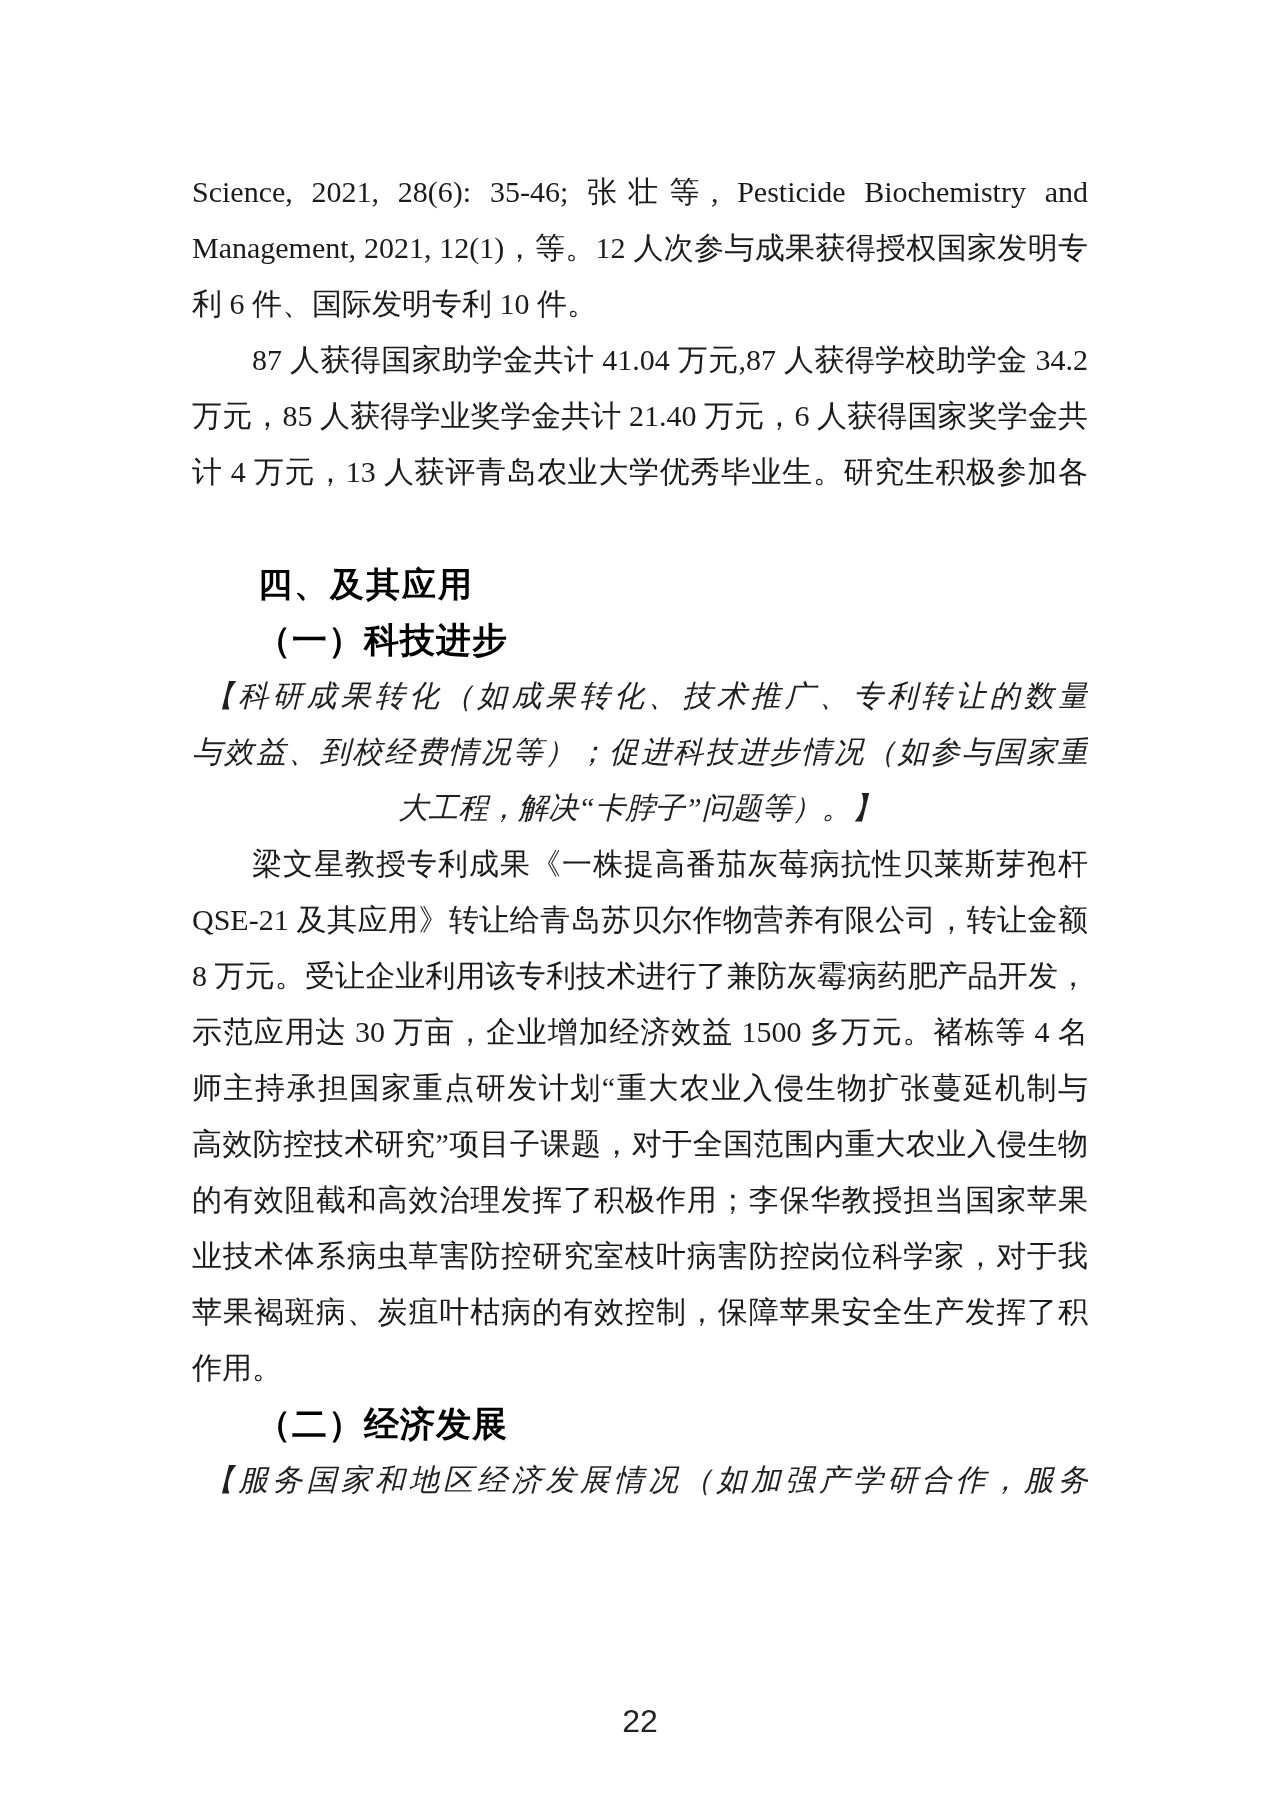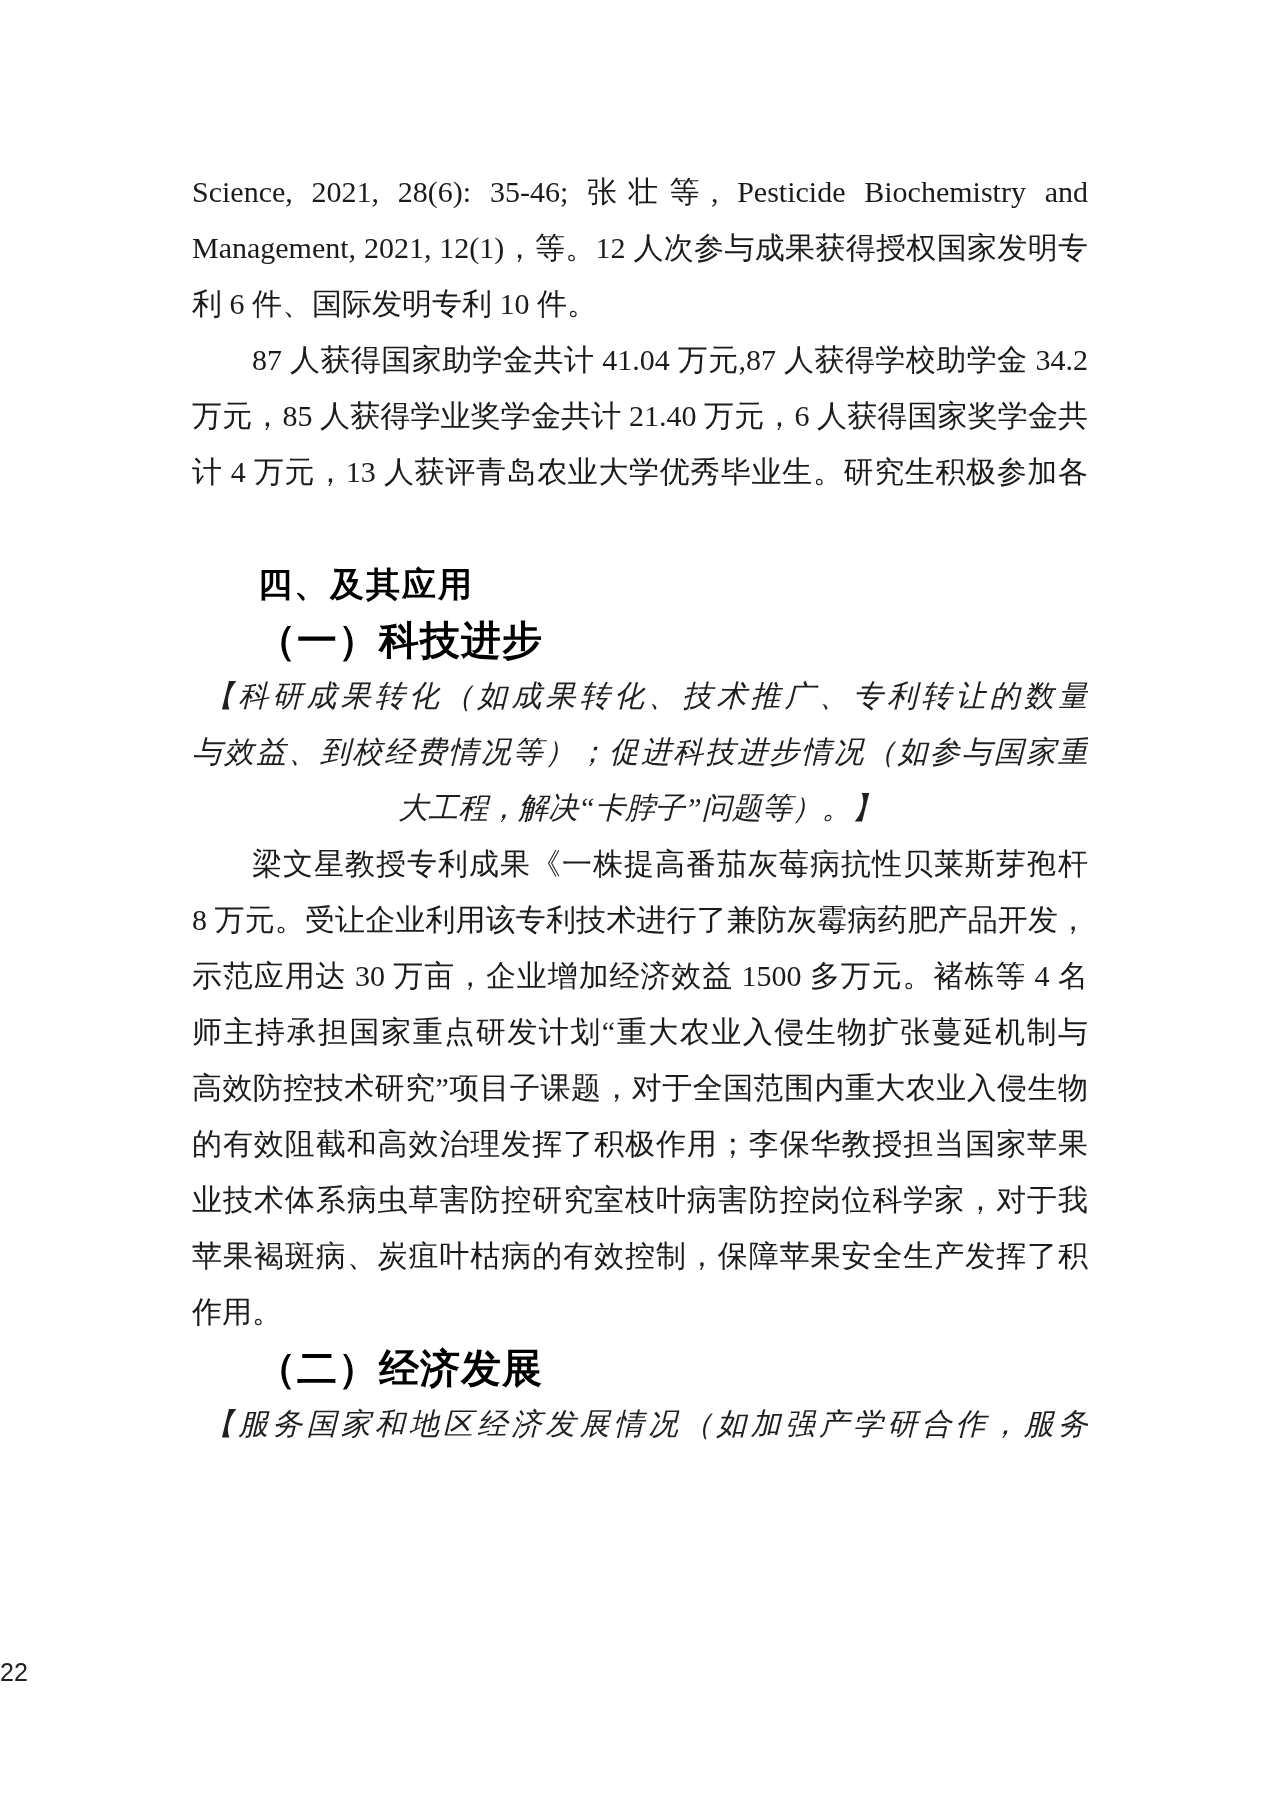--- a/index.html
+++ b/index.html
@@ -43,37 +43,38 @@
     font-family: "Liberation Sans", sans-serif;
     font-weight: 700;
     font-size: 34px;
     color: #000000;
     padding-left: 66px;
     letter-spacing: 2px;
   }
   .h2 {
     font-family: "Liberation Sans", sans-serif;
     font-weight: 700;
-    font-size: 40px;
+    font-size: 35px;
     color: #000000;
     padding-left: 64px;
     letter-spacing: 1px;
   }
   .kai {
     font-style: italic;
     color: #1f1f1f;
     text-align: center;
   }
   .page-number {
     position: absolute;
     left: 0;
-    top: 1658px;
+    top: 1703px;
     width: 1280px;
+    text-align: center;
     font-family: "Liberation Sans", sans-serif;
-    font-size: 25px;
+    font-size: 32px;
     color: #222222;
   }
 </style>
 </head>
 <body>
 
 <div class="page">
   <div class="textblock">
 
     <div class="line just">Science, 2021, 28(6): 35-46; 张壮等, Pesticide Biochemistry and</div>
@@ -87,20 +88,21 @@
     <div class="spacer"></div>
 
     <div class="line h1 left">四、及其应用</div>
     <div class="line h2 left">（一）科技进步</div>
 
     <div class="line kai just indent-sm">【科研成果转化（如成果转化、技术推广、专利转让的数量</div>
     <div class="line kai just">与效益、到校经费情况等）；促进科技进步情况（如参与国家重</div>
     <div class="line kai left">大工程，解决“卡脖子”问题等）。】</div>
 
     <div class="line just indent">梁文星教授专利成果《一株提高番茄灰莓病抗性贝莱斯芽孢杆菌</div>
+    <div class="line just">QSE-21 及其应用》转让给青岛苏贝尔作物营养有限公司，转让金额</div>
     <div class="line just">8 万元。受让企业利用该专利技术进行了兼防灰霉病药肥产品开发，</div>
     <div class="line just">示范应用达 30 万亩，企业增加经济效益 1500 多万元。褚栋等 4 名教</div>
     <div class="line just">师主持承担国家重点研发计划“重大农业入侵生物扩张蔓延机制与</div>
     <div class="line just">高效防控技术研究”项目子课题，对于全国范围内重大农业入侵生物</div>
     <div class="line just">的有效阻截和高效治理发挥了积极作用；李保华教授担当国家苹果产</div>
     <div class="line just">业技术体系病虫草害防控研究室枝叶病害防控岗位科学家，对于我国</div>
     <div class="line just">苹果褐斑病、炭疽叶枯病的有效控制，保障苹果安全生产发挥了积极</div>
     <div class="line left">作用。</div>
 
     <div class="line h2 left">（二）经济发展</div>

